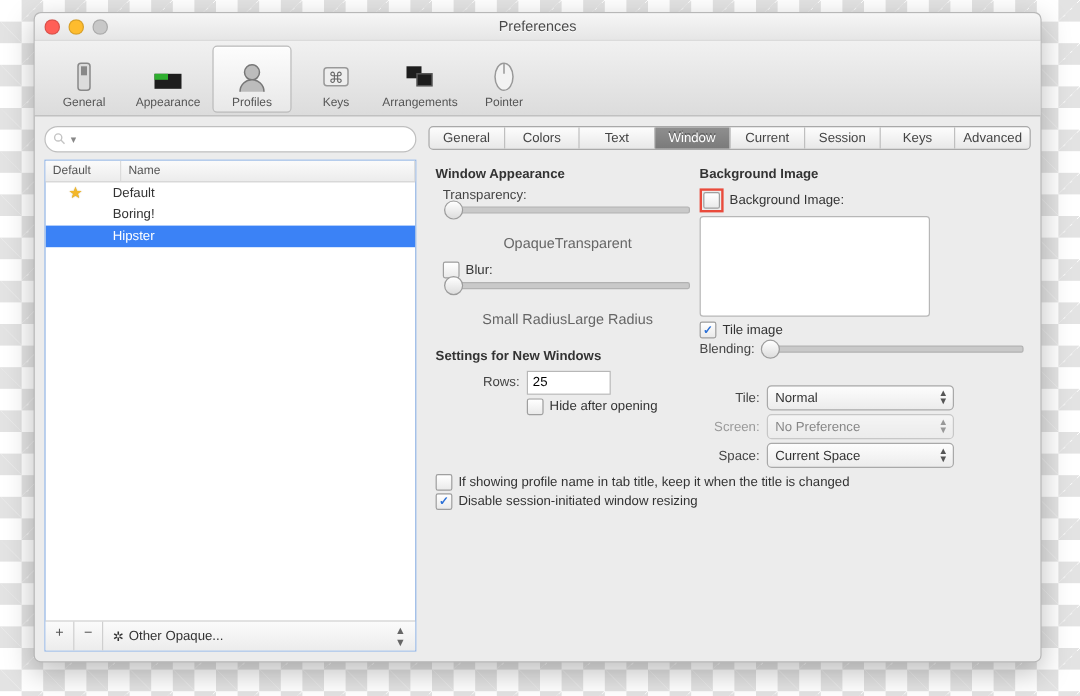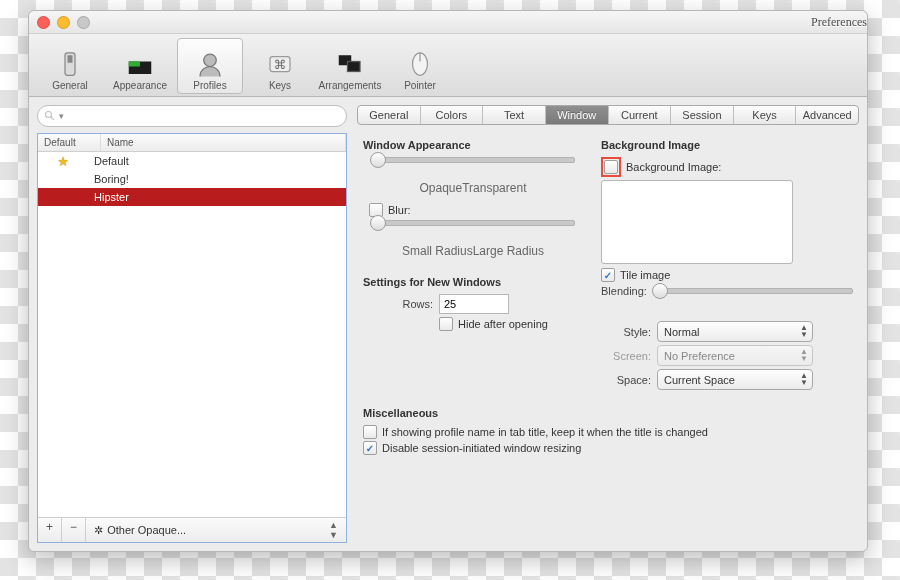--- a/index.html
+++ b/index.html
@@ -14,22 +14,22 @@
     background-color:#fff;
     width:900px;height:580px;overflow:hidden;
   }
   .window{
     position:absolute;left:28px;top:10px;width:838px;height:540px;
     background:#ececec;border:1px solid #b7b7b7;border-radius:6px;
     box-shadow:0 8px 24px rgba(0,0,0,.25);
     display:flex;flex-direction:column;
   }
   
-  .titlebar{height:22px;display:flex;align-items:center;justify-content:flex-end;position:relative;
-    background:linear-gradient(#f6f6f6,#e6e6e6);border-bottom:1px solid #d0d0d0;border-radius:6px 6px 0 0;font-family:Liberation Serif, serif;}
+  .titlebar{height:22px;display:flex;align-items:center;justify-content:center;position:relative;
+    background:linear-gradient(#f6f6f6,#e6e6e6);border-bottom:1px solid #d0d0d0;border-radius:6px 6px 0 0;}
   .traffic{position:absolute;left:8px;top:5px;display:flex;gap:7px}
   .tl{width:11px;height:11px;border-radius:50%;border:1px solid rgba(0,0,0,.15)}
   .close{background:#ff5f57}.min{background:#febc2e}.zoom{background:#c8c8c8}
   .title{font-size:12px;color:#4a4a4a;text-shadow:0 1px 0 #fff}
   
   .toolbar{height:56px;display:flex;gap:4px;padding:4px 8px 2px;background:linear-gradient(#f1f1f1,#dcdcdc);border-bottom:1px solid #b7b7b7}
   .tbitem{display:flex;flex-direction:column;align-items:center;justify-content:flex-end;width:64px;padding:2px 0;border-radius:4px;border:1px solid transparent}
   .tbitem.sel{background:linear-gradient(#fdfdfd,#e8e8e8);border:1px solid #bcbcbc;box-shadow:inset 0 1px 0 #fff}
   .tbicon{width:30px;height:30px;display:flex;align-items:center;justify-content:center}
   .tblabel{font-size:10px;color:#555;margin-top:1px}
@@ -42,36 +42,36 @@
   .search svg{width:12px;height:12px;opacity:.5;margin-right:3px}
   
   .table{flex:1;background:#fff;border:1px solid #8fb2e3;display:flex;flex-direction:column;min-height:0}
   .thead{display:flex;background:linear-gradient(#fbfbfb,#ececec);border-bottom:1px solid #cfcfcf;font-size:10px;color:#555}
   .thead div{padding:3px 6px;border-right:1px solid #dcdcdc}
   .col-def{width:50px}.col-name{flex:1}
   .rows{flex:1;overflow:auto}
   .row{display:flex;align-items:center;height:18px}
   .row .col-def{width:50px;text-align:center}
   .row .col-name{flex:1;padding-left:6px}
-  .row.sel{background:#b91c1c;color:#fff}
+  .row.sel{background:#3b82f6;color:#fff}
   .star{color:#f3b72a;text-shadow:0 0 1px #a77b00;font-size:13px;line-height:1}
   .tfoot{display:flex;border-top:1px solid #cfcfcf;background:linear-gradient(#fbfbfb,#ececec)}
   .fbtn{border-right:1px solid #cfcfcf;padding:2px 8px;font-size:12px;color:#555}
   .other{padding:2px 8px;display:flex;align-items:center;gap:4px;flex:1}
   .other .gear{font-size:11px}
   .other .chev{margin-left:auto;font-size:9px;color:#666}
   
   .tabs{display:flex;border:1px solid #a9a9a9;border-radius:4px;overflow:hidden;background:linear-gradient(#fdfdfd,#e8e8e8);margin-bottom:8px}
   .tab{flex:1;text-align:center;padding:3px 4px;font-size:11px;border-right:1px solid #bfbfbf;color:#444}
   .tab:last-child{border-right:none}
   .tab.act{background:linear-gradient(#8f8f8f,#7a7a7a);color:#fff;text-shadow:0 -1px 0 rgba(0,0,0,.3)}
   
   .panel{flex:1;overflow:auto;padding:2px 6px}
   h4{margin:4px 0 6px;font-size:11px;font-weight:bold;color:#333}
-  .twocol{display:flex;gap:18px}
+  .twocol{display:flex;}
   .colA{width:220px}.colB{flex:1}
   .field{display:flex;align-items:center;margin:3px 0;gap:6px}
   .lbl{width:70px;text-align:right;font-size:11px;color:#444}
   .lbl2{font-size:11px;color:#444}
   .slider{flex:1;height:4px;background:#c9c9c9;border-radius:2px;position:relative;border:1px solid #b2b2b2}
   .thumb{position:absolute;top:-6px;width:14px;height:14px;border-radius:50%;background:linear-gradient(#fff,#ddd);border:1px solid #9c9c9c}
   .sliderlabels{display:flex;justify-content:center;font-size:12px;color:#666;margin-top:18px;padding:0 2px}
   input[type=text].num{width:60px;height:18px;border:1px solid #b7b7b7;background:#fff;padding:0 4px;font-size:11px}
   .chk{display:flex;align-items:center;gap:5px;font-size:11px;color:#333;margin:3px 0}
   .box{width:12px;height:12px;border:1px solid #9f9f9f;border-radius:2px;background:linear-gradient(#fff,#eaeaea);display:flex;align-items:center;justify-content:center;font-size:10px;color:#2a6fd6}
@@ -206,20 +206,23 @@
         <div class="tab">Current</div>
         <div class="tab">Session</div>
         <div class="tab">Keys</div>
         <div class="tab">Advanced</div>
       </div>
 
       <div class="panel">
         <div class="twocol">
           <div class="colA">
             <h4>Window Appearance</h4>
+            <div class="field">
+                <span class="lbl" style="width:auto;text-align:left;margin-left:6px">Transparency:</span>
+              </div>
             <div class="field" style="padding:0 8px">
                 <div class="slider">
                   <div class="thumb" style="left:-2px"></div>
                 </div>
               </div>
             <div class="sliderlabels">
                 <span>Opaque</span>
                 <span>Transparent</span>
               </div>
 
@@ -263,21 +266,21 @@
             </div>
             <div class="field">
               <span class="lbl2">Blending:</span>
               <div class="slider" style="width:120px">
                   <div class="thumb" style="left:-2px"></div>
                 </div>
             </div>
 
             <div style="height:18px"></div>
             <div class="formrow">
-                <span class="k">Style:</span>
+                <span class="k">Tile:</span>
               <div class="sel-pop">
                   <span>Normal</span>
                   <span class="arrows">▲<br>▼</span>
                 </div>
               </div>
             <div class="formrow">
                 <span class="k dis">Screen:</span>
               <div class="sel-pop dis">
                   <span>No Preference</span>
                   <span class="arrows">▲<br>▼</span>
@@ -286,21 +289,20 @@
             <div class="formrow">
                 <span class="k">Space:</span>
               <div class="sel-pop">
                   <span>Current Space</span>
                   <span class="arrows">▲<br>▼</span>
                 </div>
               </div>
           </div>
         </div>
 
-        <h4 style="margin-top:14px">Miscellaneous</h4>
         <div class="misc">
           <div class="chk">
             <span class="box"></span>
             <span>If showing profile name in tab title, keep it when the title is changed</span>
           </div>
           <div class="chk">
             <span class="box on"></span>
             <span>Disable session-initiated window resizing</span>
           </div>
         </div>

